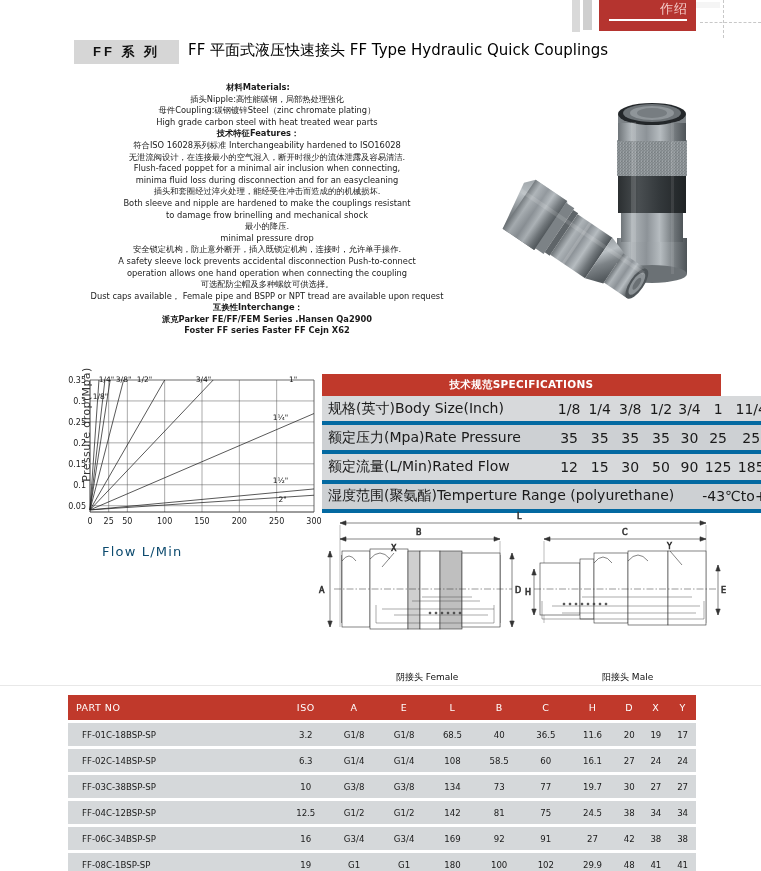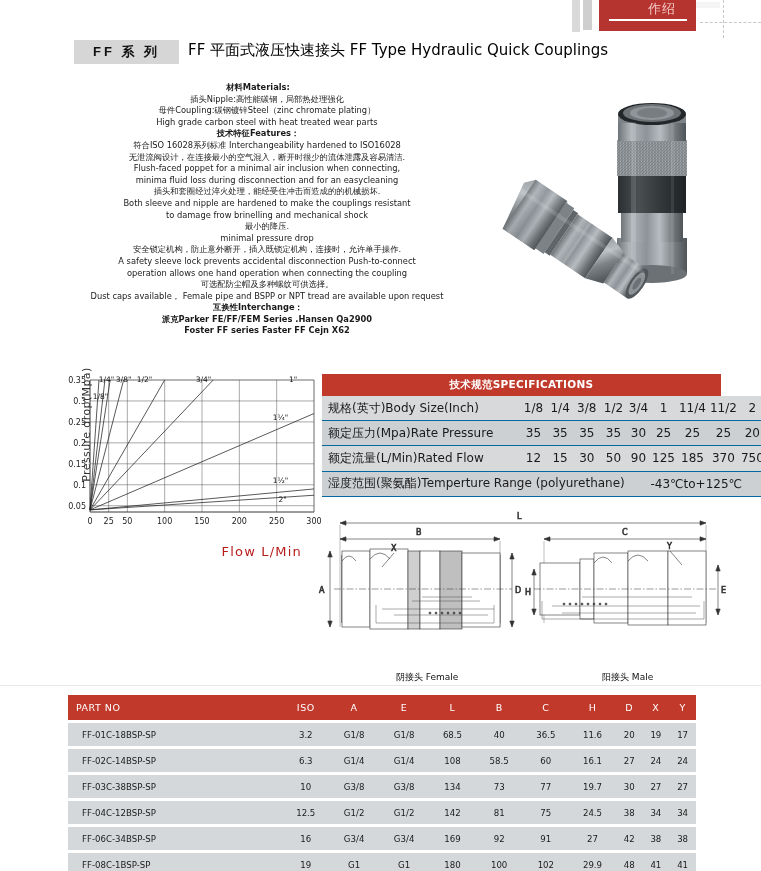--- a/index.html
+++ b/index.html
@@ -15,21 +15,21 @@
 
   
   .top-strip { position:absolute; left:0; top:0; width:761px; height:38px; background:#ffffff; }
   .top-grey-bar { position:absolute; left:572px; top:0; width:8px; height:32px; background:#d9d9d9; }
   .top-grey-bar2 { position:absolute; left:583px; top:0; width:9px; height:30px; background:#cfcfcf; }
   .logo-box {
     position:absolute; left:599px; top:-14px; width:97px; height:45px;
     background:#b5342f; overflow:hidden;
   }
   .logo-cn {
-    position:absolute; right:20px; top:14px;
+    position:absolute; right:8px; top:14px;
     color:#f3c9c6; font-size:13px; letter-spacing:1px;
     font-family:"DejaVu Sans", sans-serif;
   }
   .logo-underline { position:absolute; left:10px; top:33px; width:78px; height:2px; background:#ffffff; }
   .dash-v1 { position:absolute; left:723px; top:0; width:0; height:38px; border-left:1px dashed #c8c8c8; }
   .dash-h1 { position:absolute; left:700px; top:22px; width:61px; height:0; border-top:1px dashed #c8c8c8; }
   .top-faint { position:absolute; left:600px; top:2px; width:120px; height:6px; background:#ececec; opacity:.55; }
 
   
   .title-row { position:absolute; left:0; top:40px; width:761px; height:28px;margin-left:20px; }
@@ -55,36 +55,36 @@
 
   
   .chart-area { position:absolute; left:42px; top:372px; width:280px; height:190px; }
   .chart-ylabel {
     position:absolute; left:-16px; top:46px; width:120px;
     transform:rotate(-90deg); transform-origin:center;
     font-size:11px; color:#333; text-align:center;
     font-family:"DejaVu Sans", sans-serif; letter-spacing:.4px;
   }
   .chart-xlabel {
-    position:absolute; left:60px; top:172px; width:200px; text-align:right;
-    font-size:13px; color:#b91c1c; letter-spacing:1.2px;
+    position:absolute; left:60px; top:172px; width:200px; text-align:left;
+    font-size:13px; color:#0c4a6e; letter-spacing:1.2px;
     font-family:"DejaVu Sans", sans-serif;
   }
 
   
   .spec-table { position:absolute; left:322px; top:374px; width:399px; }
   .spec-title {
     background:#c0392b; color:#fff; text-align:center;
     font-size:10.5px; font-weight:bold; padding:4px 0 4px; letter-spacing:.3px;
     font-family:"DejaVu Sans", sans-serif;
   }
   .spec-table table { border-collapse:collapse; width:100%; }
   .spec-table td {
-    font-size:12px; color:#1a1a1a; padding:3.6px 2px;
-    border-bottom:1px solid #0369a1; text-align:center;
+    font-size:14px; color:#1a1a1a; padding:3.6px 2px;
+    border-bottom:4px solid #0369a1; text-align:center;
     font-family:"DejaVu Sans", sans-serif;
   }
   .spec-table tr { background:#d7d9db; }
   .spec-table tr:nth-child(even) { background:#cdd0d3; }
   .spec-table td.lbl { text-align:left; padding-left:6px; white-space:nowrap; }
   .spec-table td.wide { text-align:center; }
 
   
   .drawing-area { position:absolute; left:312px; top:505px; width:420px; height:180px; }
   .caption { position:absolute; font-size:9px; color:#111; font-family:"DejaVu Sans", sans-serif; }

